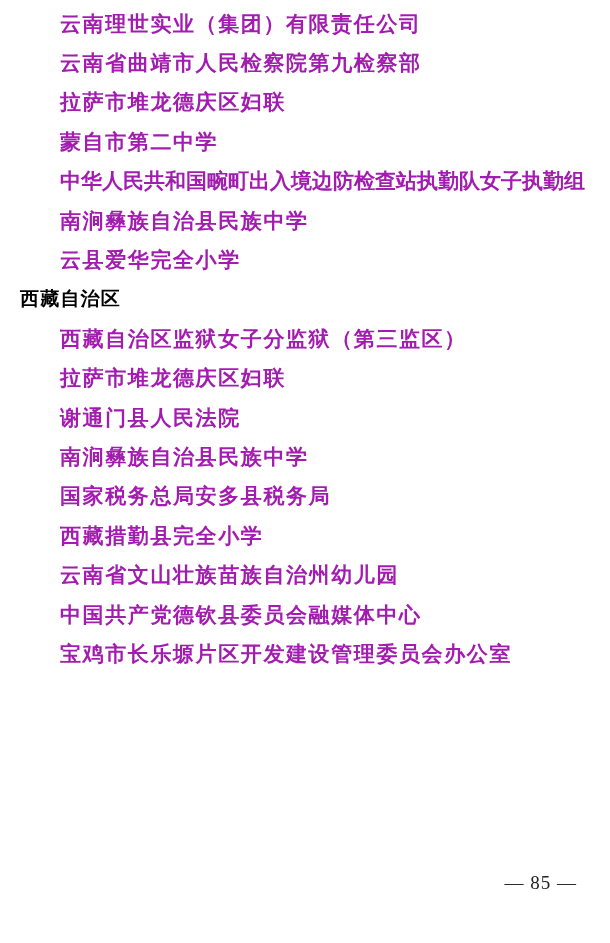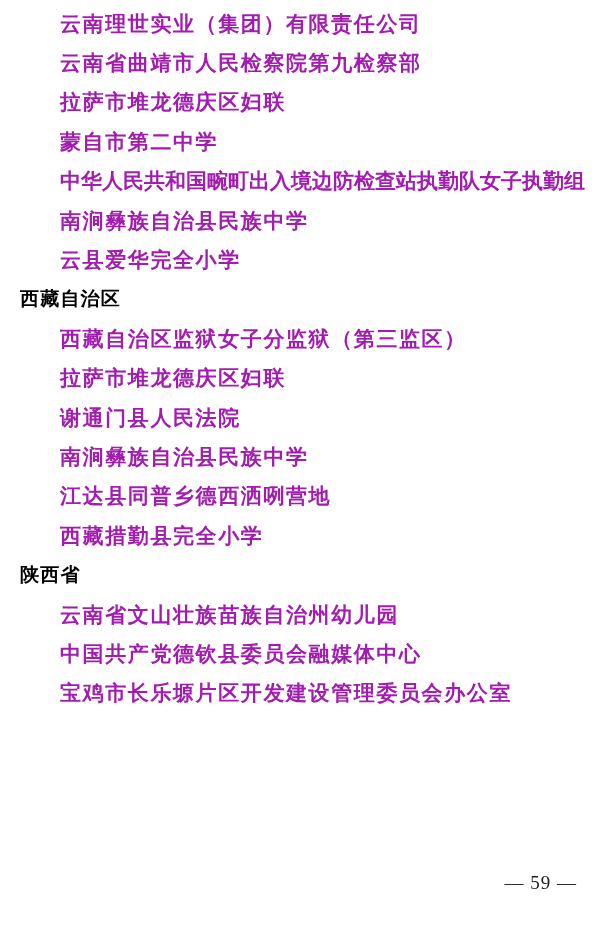--- a/index.html
+++ b/index.html
@@ -63,21 +63,20 @@
       <div class="line item">拉萨市堆龙德庆区妇联</div>
       <div class="line item">蒙自市第二中学</div>
       <div class="line item tight">中华人民共和国畹町出入境边防检查站执勤队女子执勤组</div>
       <div class="line item">南涧彝族自治县民族中学</div>
       <div class="line item">云县爱华完全小学</div>
       <div class="line heading">西藏自治区</div>
       <div class="line item">西藏自治区监狱女子分监狱（第三监区）</div>
       <div class="line item">拉萨市堆龙德庆区妇联</div>
       <div class="line item">谢通门县人民法院</div>
       <div class="line item">南涧彝族自治县民族中学</div>
-      <div class="line item">江达县同普乡德西洒咧营地</div>
+      <div class="line item">国家税务总局安多县税务局</div>
       <div class="line item">西藏措勤县完全小学</div>
-      <div class="line heading">陕西省</div>
       <div class="line item">云南省文山壮族苗族自治州幼儿园</div>
       <div class="line item">中国共产党德钦县委员会融媒体中心</div>
       <div class="line item">宝鸡市长乐塬片区开发建设管理委员会办公室</div>
     </div>
-  <div class="page-number">— 59 —</div>
+  <div class="page-number">— 85 —</div>
 </div>
 
 </body></html>

